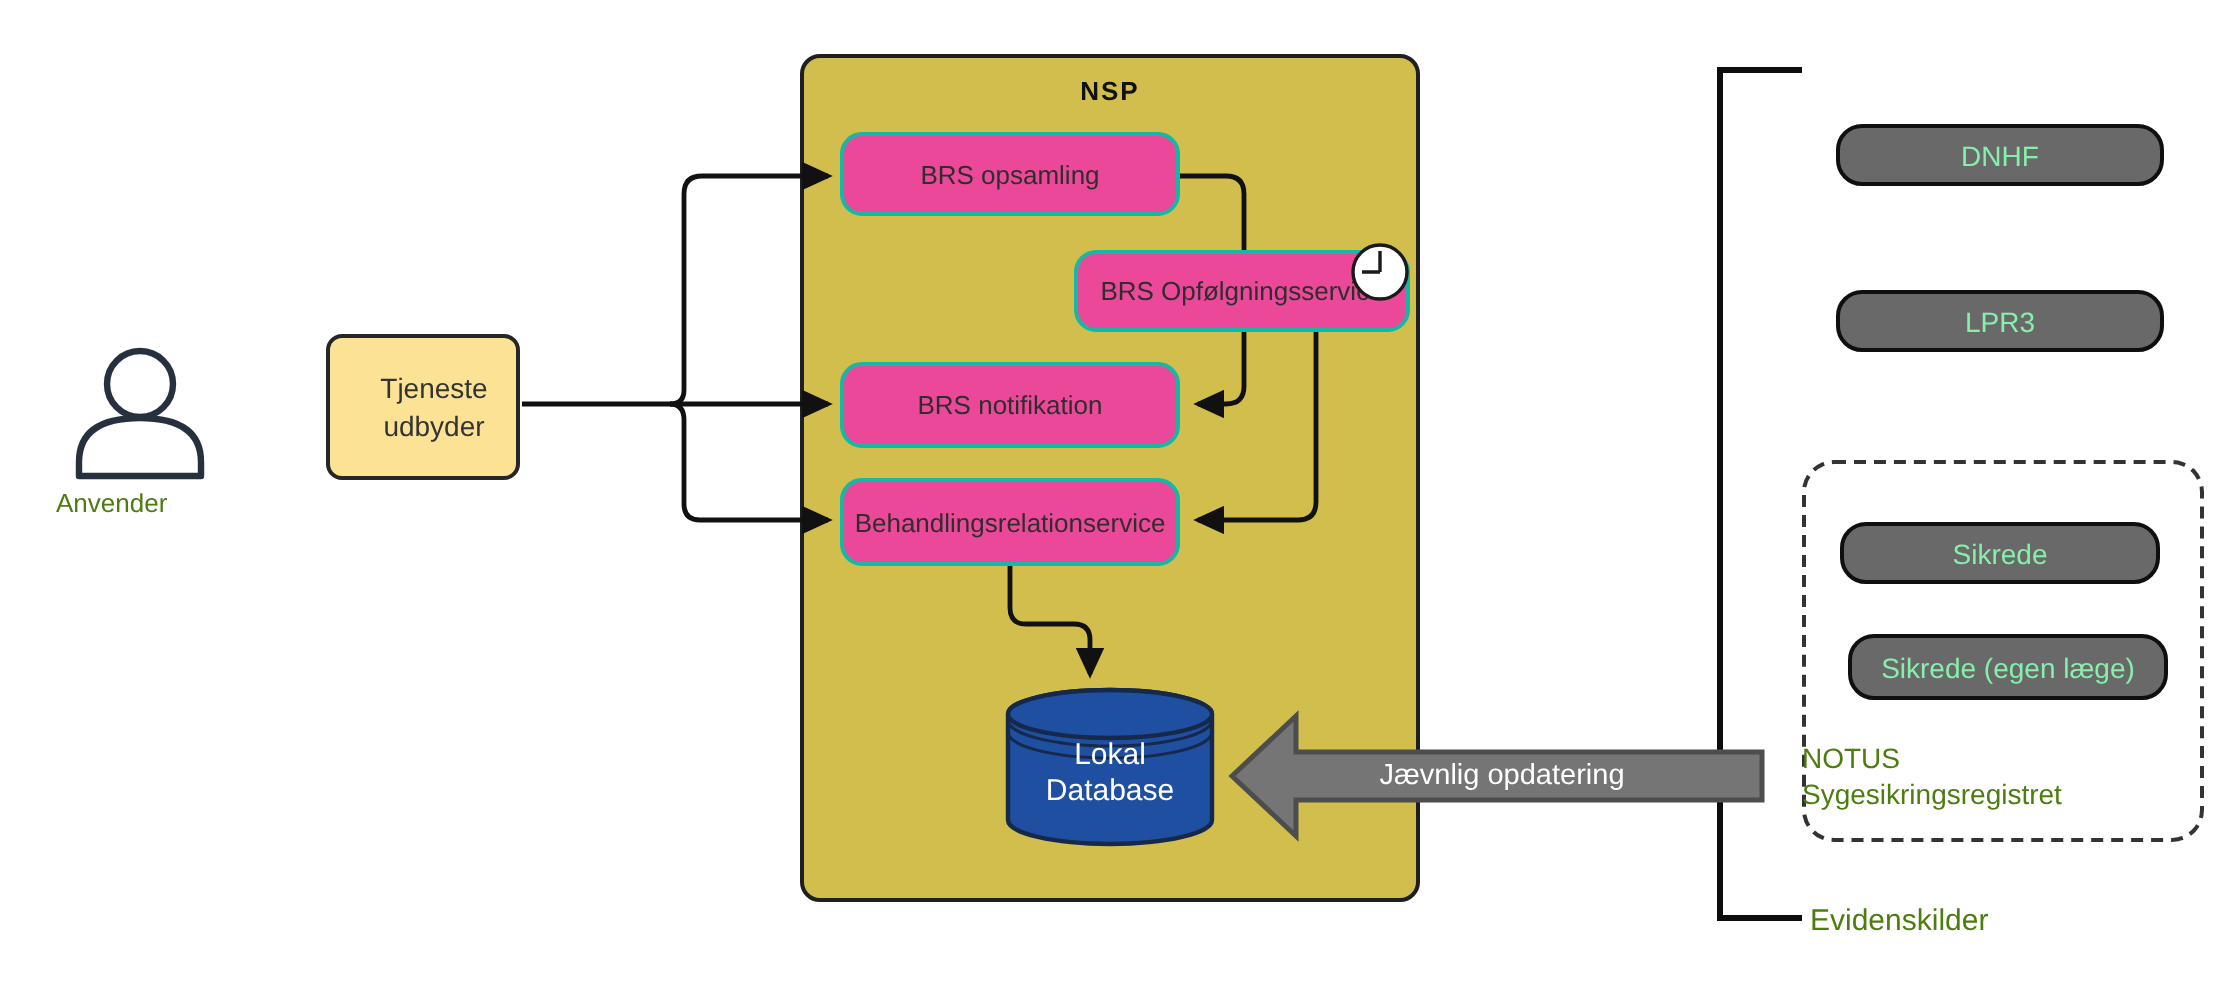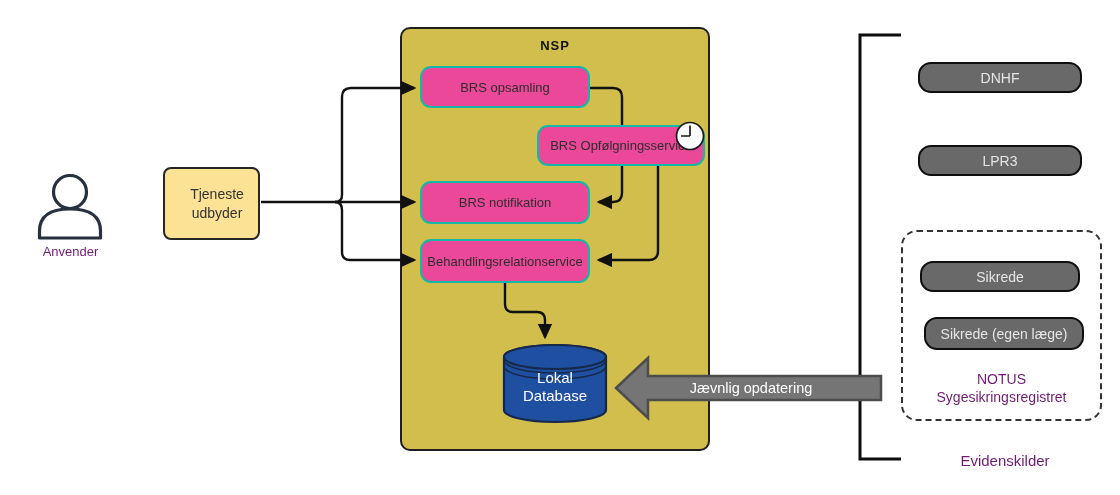--- a/index.html
+++ b/index.html
@@ -26,26 +26,26 @@
   
   .provider{
     background:#fbe295;border:2px solid #262626;border-radius:8px;
     display:flex;align-items:center;justify-content:center;text-align:center;
     font-size:14px;line-height:1.3;color:#333;padding-left:11px;
   }
   
   .source{
     background:#696969;border:2px solid #0f0f0f;border-radius:13px;
     display:flex;align-items:center;justify-content:center;
-    font-size:14px;color:#e5e5e5;white-space:nowrap;
+    font-size:14px;color:#86efac;white-space:nowrap;
   }
   .dashedGroup{
     border:2.5px dashed #333;border-radius:16px;background:transparent;
   }
-  .lbl{font-size:13px;color:#701a75;text-align:center;}
+  .lbl{font-size:13px;color:#4d7c0f;}
   .prewrap{white-space:pre-line;}
   .dbLabel{
     color:#fff;font-size:15px;line-height:18px;text-align:center;
   }
   .arrowLabel{
     color:#fff;font-size:14.5px;line-height:18px;text-align:center;white-space:nowrap;
   }
   .z1{z-index:1}.z2{z-index:2}.z3{z-index:3}.z4{z-index:4}.z5{z-index:5}
 </style>
 </head>

